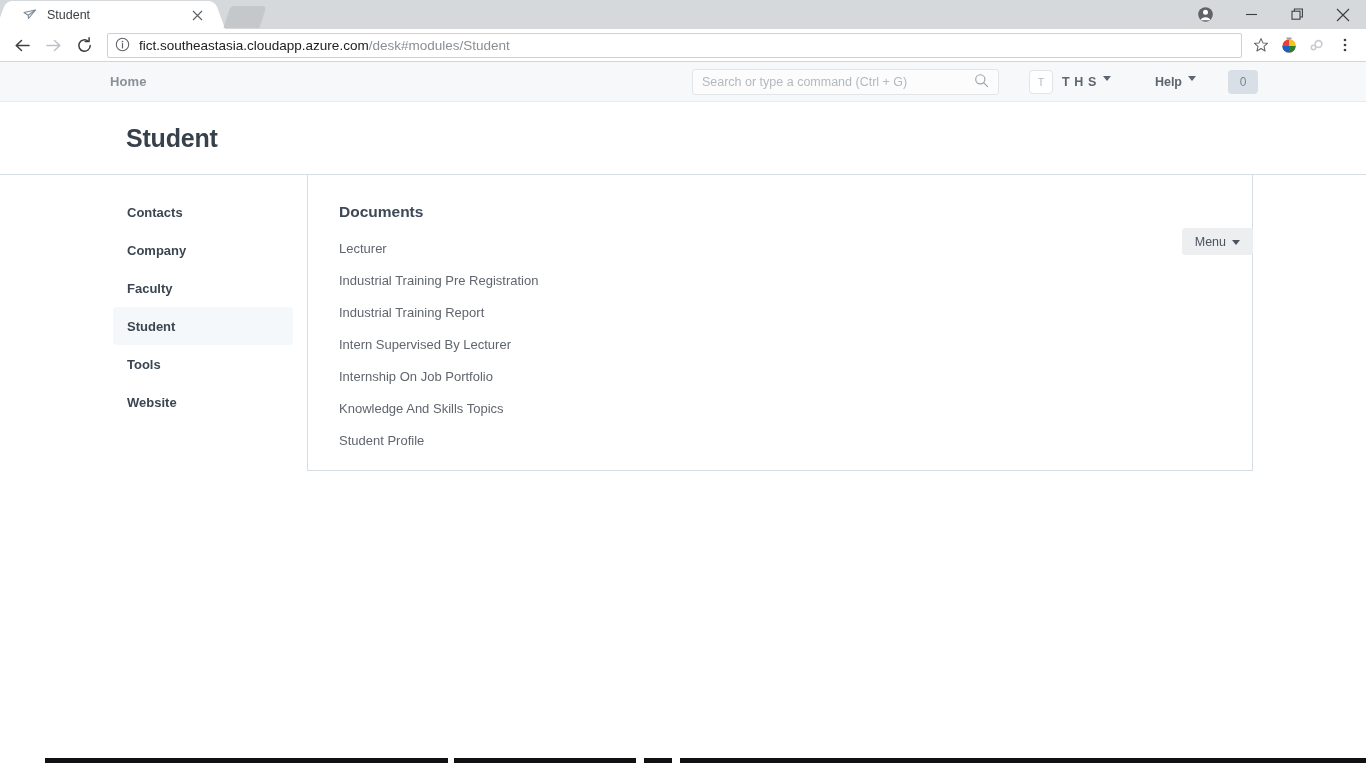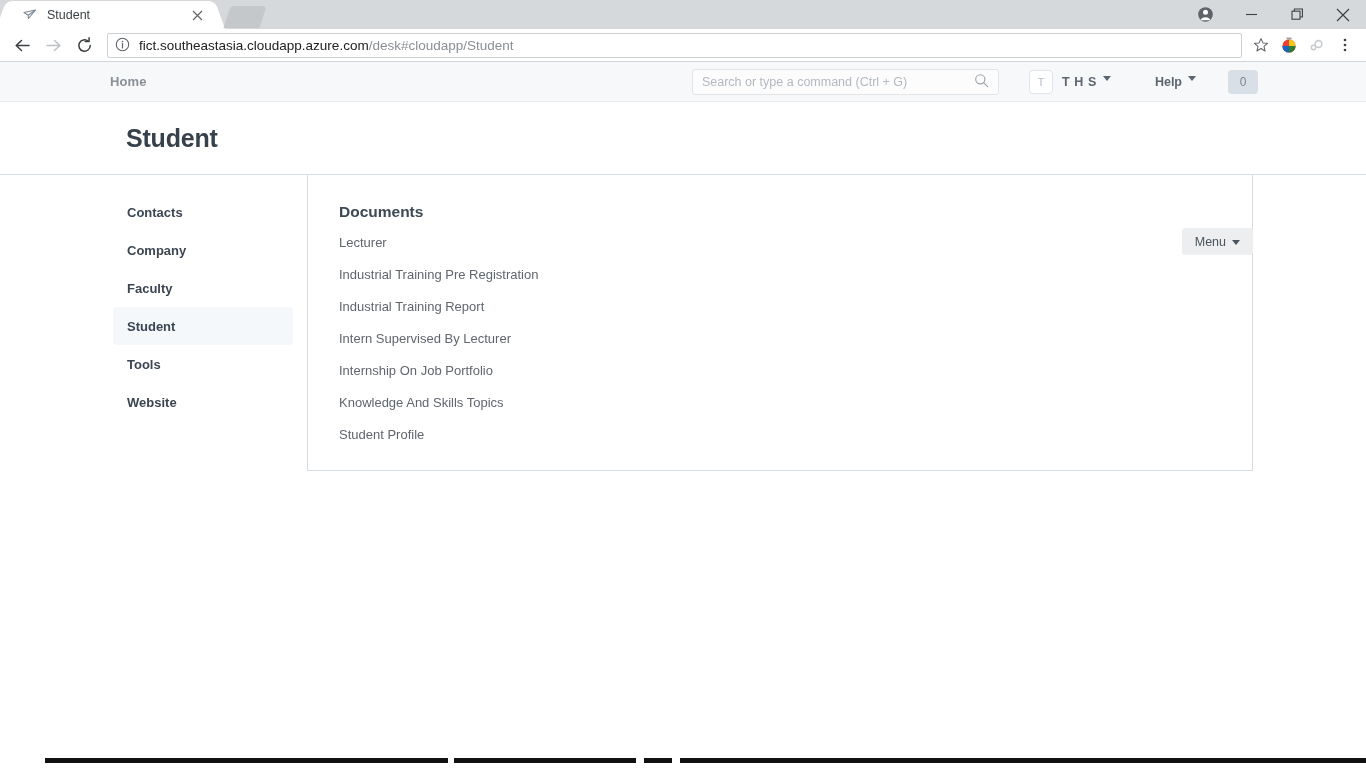--- a/index.html
+++ b/index.html
@@ -273,21 +273,21 @@
     border-left: 1px solid #d6dde3;
     border-right: 1px solid #d6dde3;
     border-bottom: 1px solid #d6dde3;
     background: #ffffff;
     padding: 28px 0 0 31px;
   }
   .card-heading {
     font-size: 15.5px;
     font-weight: bold;
     color: #3e4956;
-    margin-bottom: 14px;
+    margin-bottom: 20px;
   }
   .doc-link {
     display: block;
     font-size: 13px;
     color: #60666e;
     margin-bottom: 17px;
     text-decoration: none;
     cursor: pointer;
     width: fit-content;
   }
@@ -375,21 +375,21 @@
 
     <div class="omnibox">
       <span class="info-icon">
         <svg width="15" height="15" viewBox="0 0 15 15">
           <circle cx="7.5" cy="7.5" r="6.2" fill="none" stroke="#5f6368" stroke-width="1.1"></circle>
           <circle cx="7.5" cy="4.5" r=".85" fill="#5f6368"></circle>
           <path d="M7.5 6.6 V11" stroke="#5f6368" stroke-width="1.2" stroke-linecap="round"></path>
         </svg>
       </span>
       <span class="url-text">fict.southeastasia.cloudapp.azure.com</span>
-        <span class="url-text url-path">/desk#cloudapp/Student</span>
+        <span class="url-text url-path">/desk#modules/Student</span>
     </div>
 
     <div class="star-btn">
       <svg width="16" height="16" viewBox="0 0 16 16">
         <path d="M8 1.6 L9.9 5.9 L14.5 6.3 L11 9.4 L12.1 14 L8 11.5 L3.9 14 L5 9.4 L1.5 6.3 L6.1 5.9 Z" fill="none" stroke="#5f6368" stroke-width="1.05" stroke-linejoin="round"></path>
       </svg>
     </div>
     <div class="tb-icon">
       <svg width="18" height="18" viewBox="0 0 18 18">
         <path d="M6.5 1.5 h5 v2 h-5 z" fill="#9aa0a6"></path>

